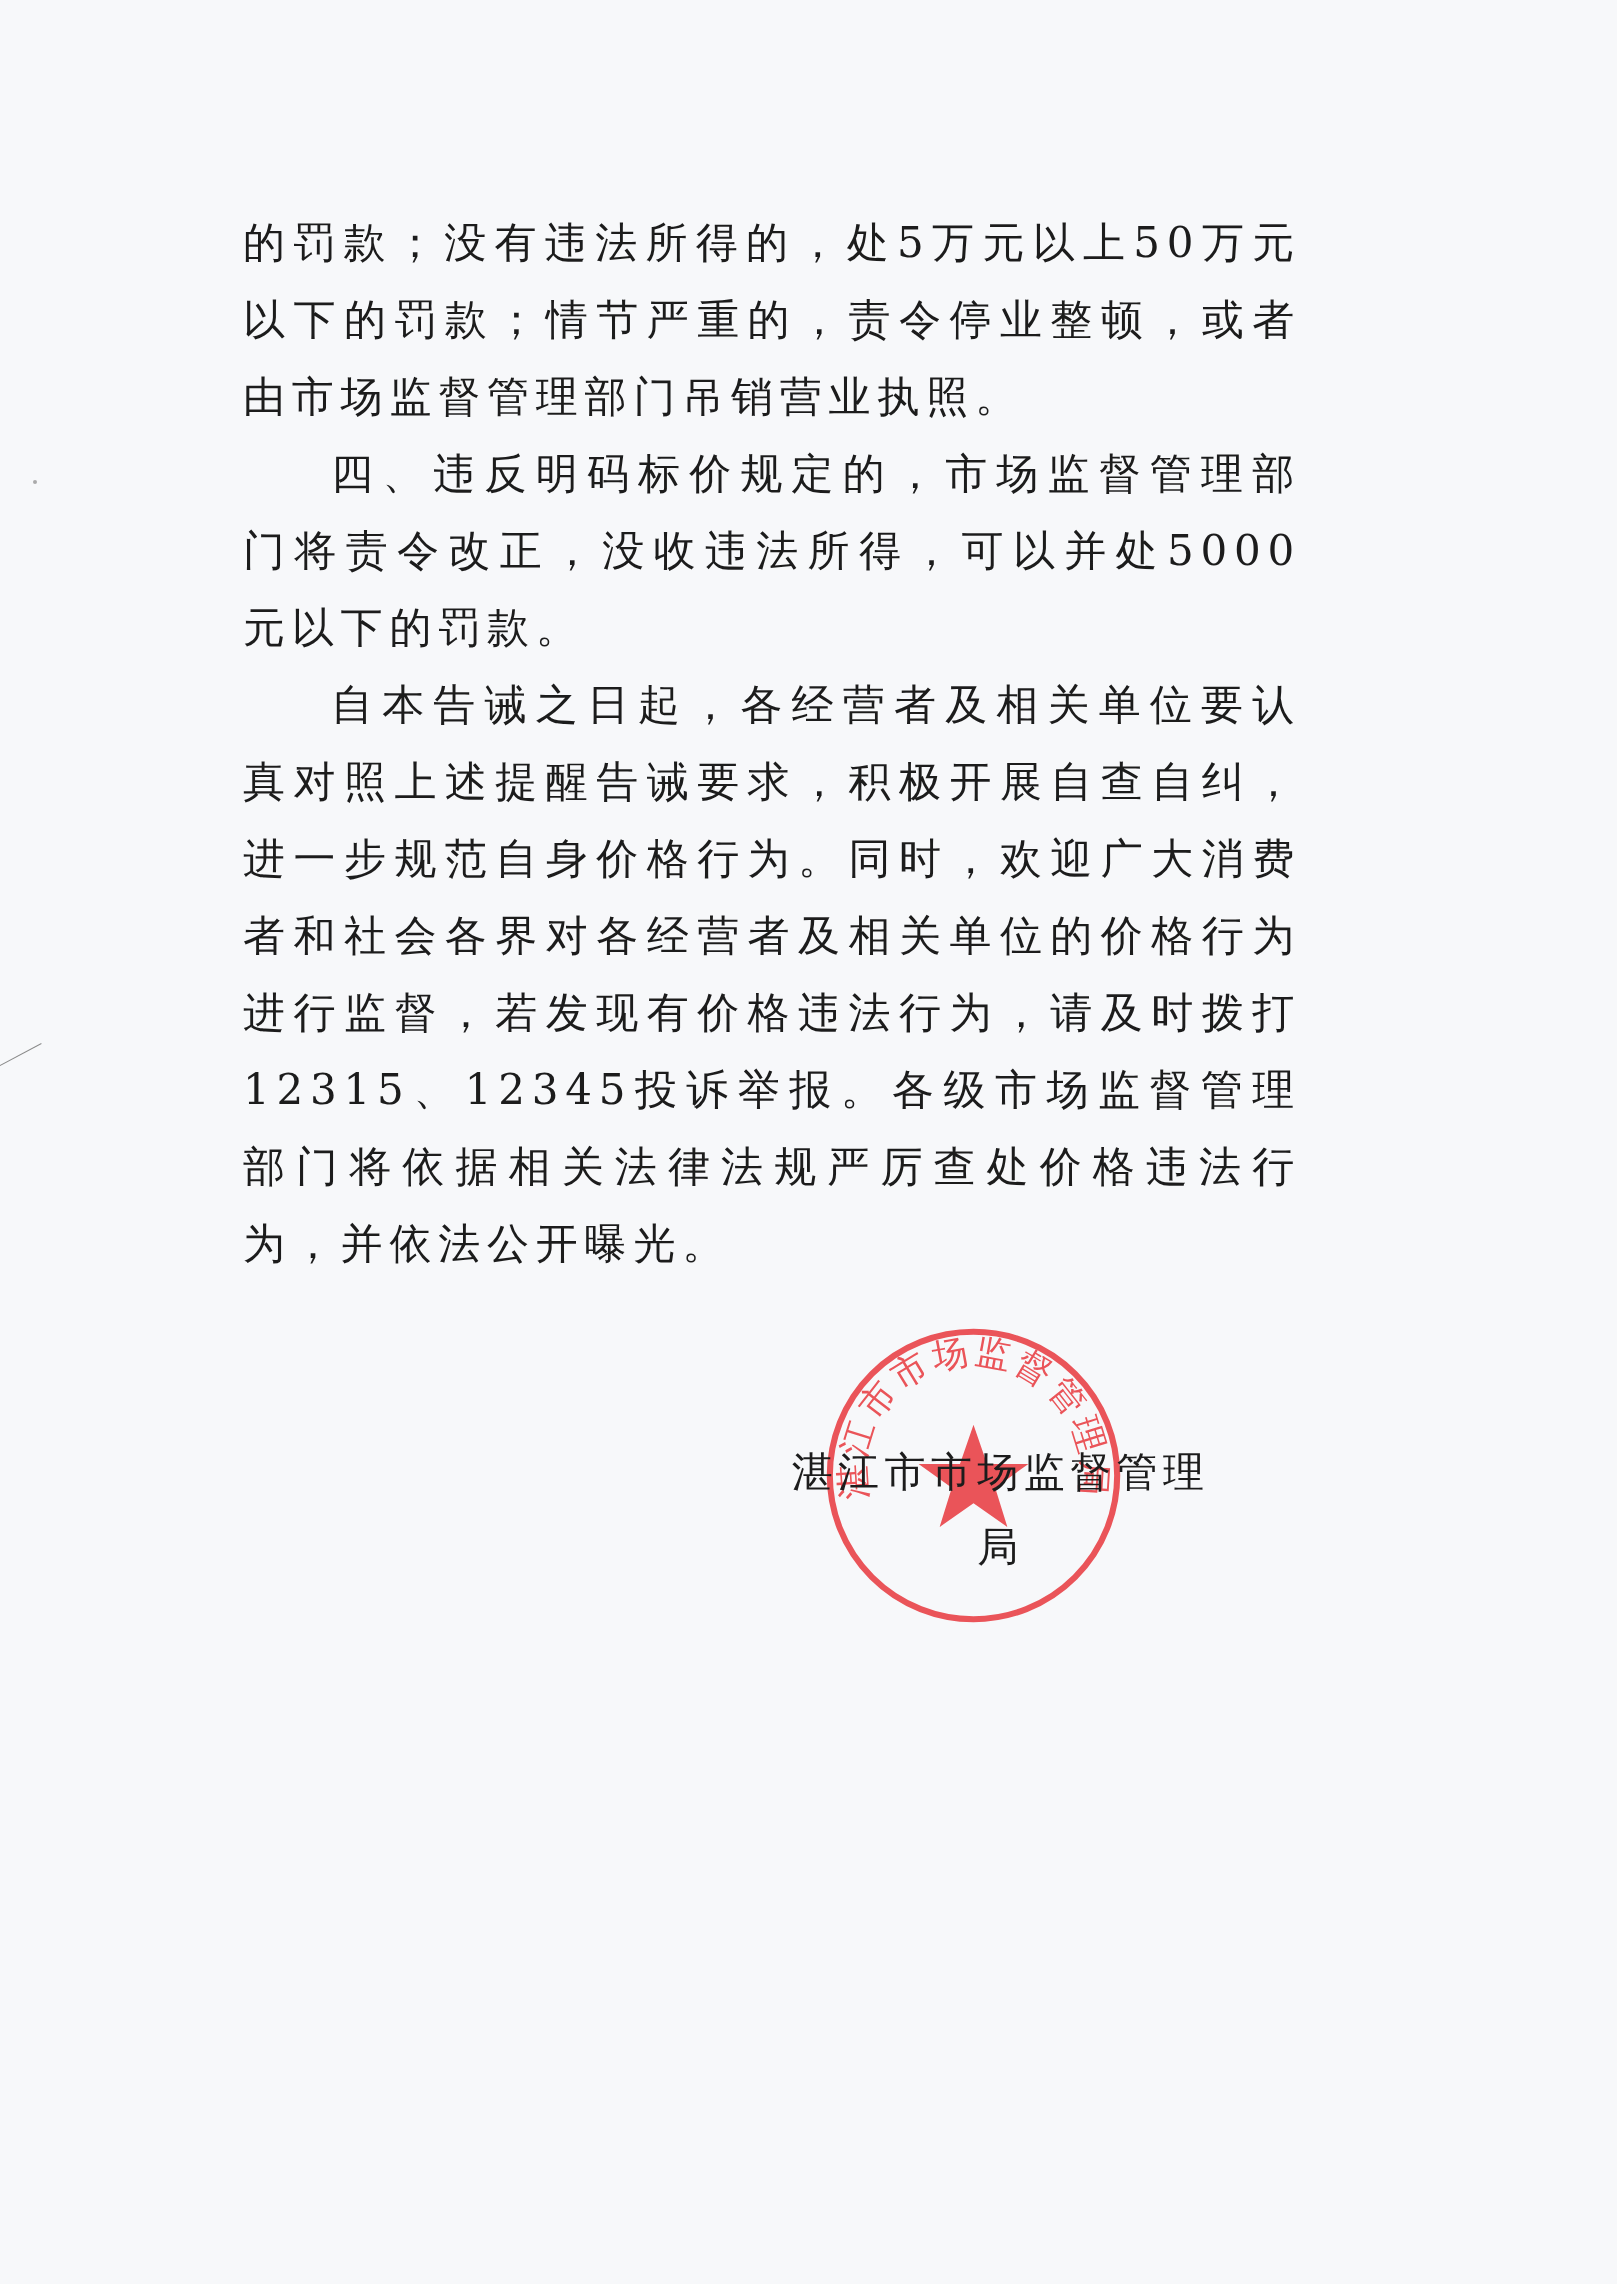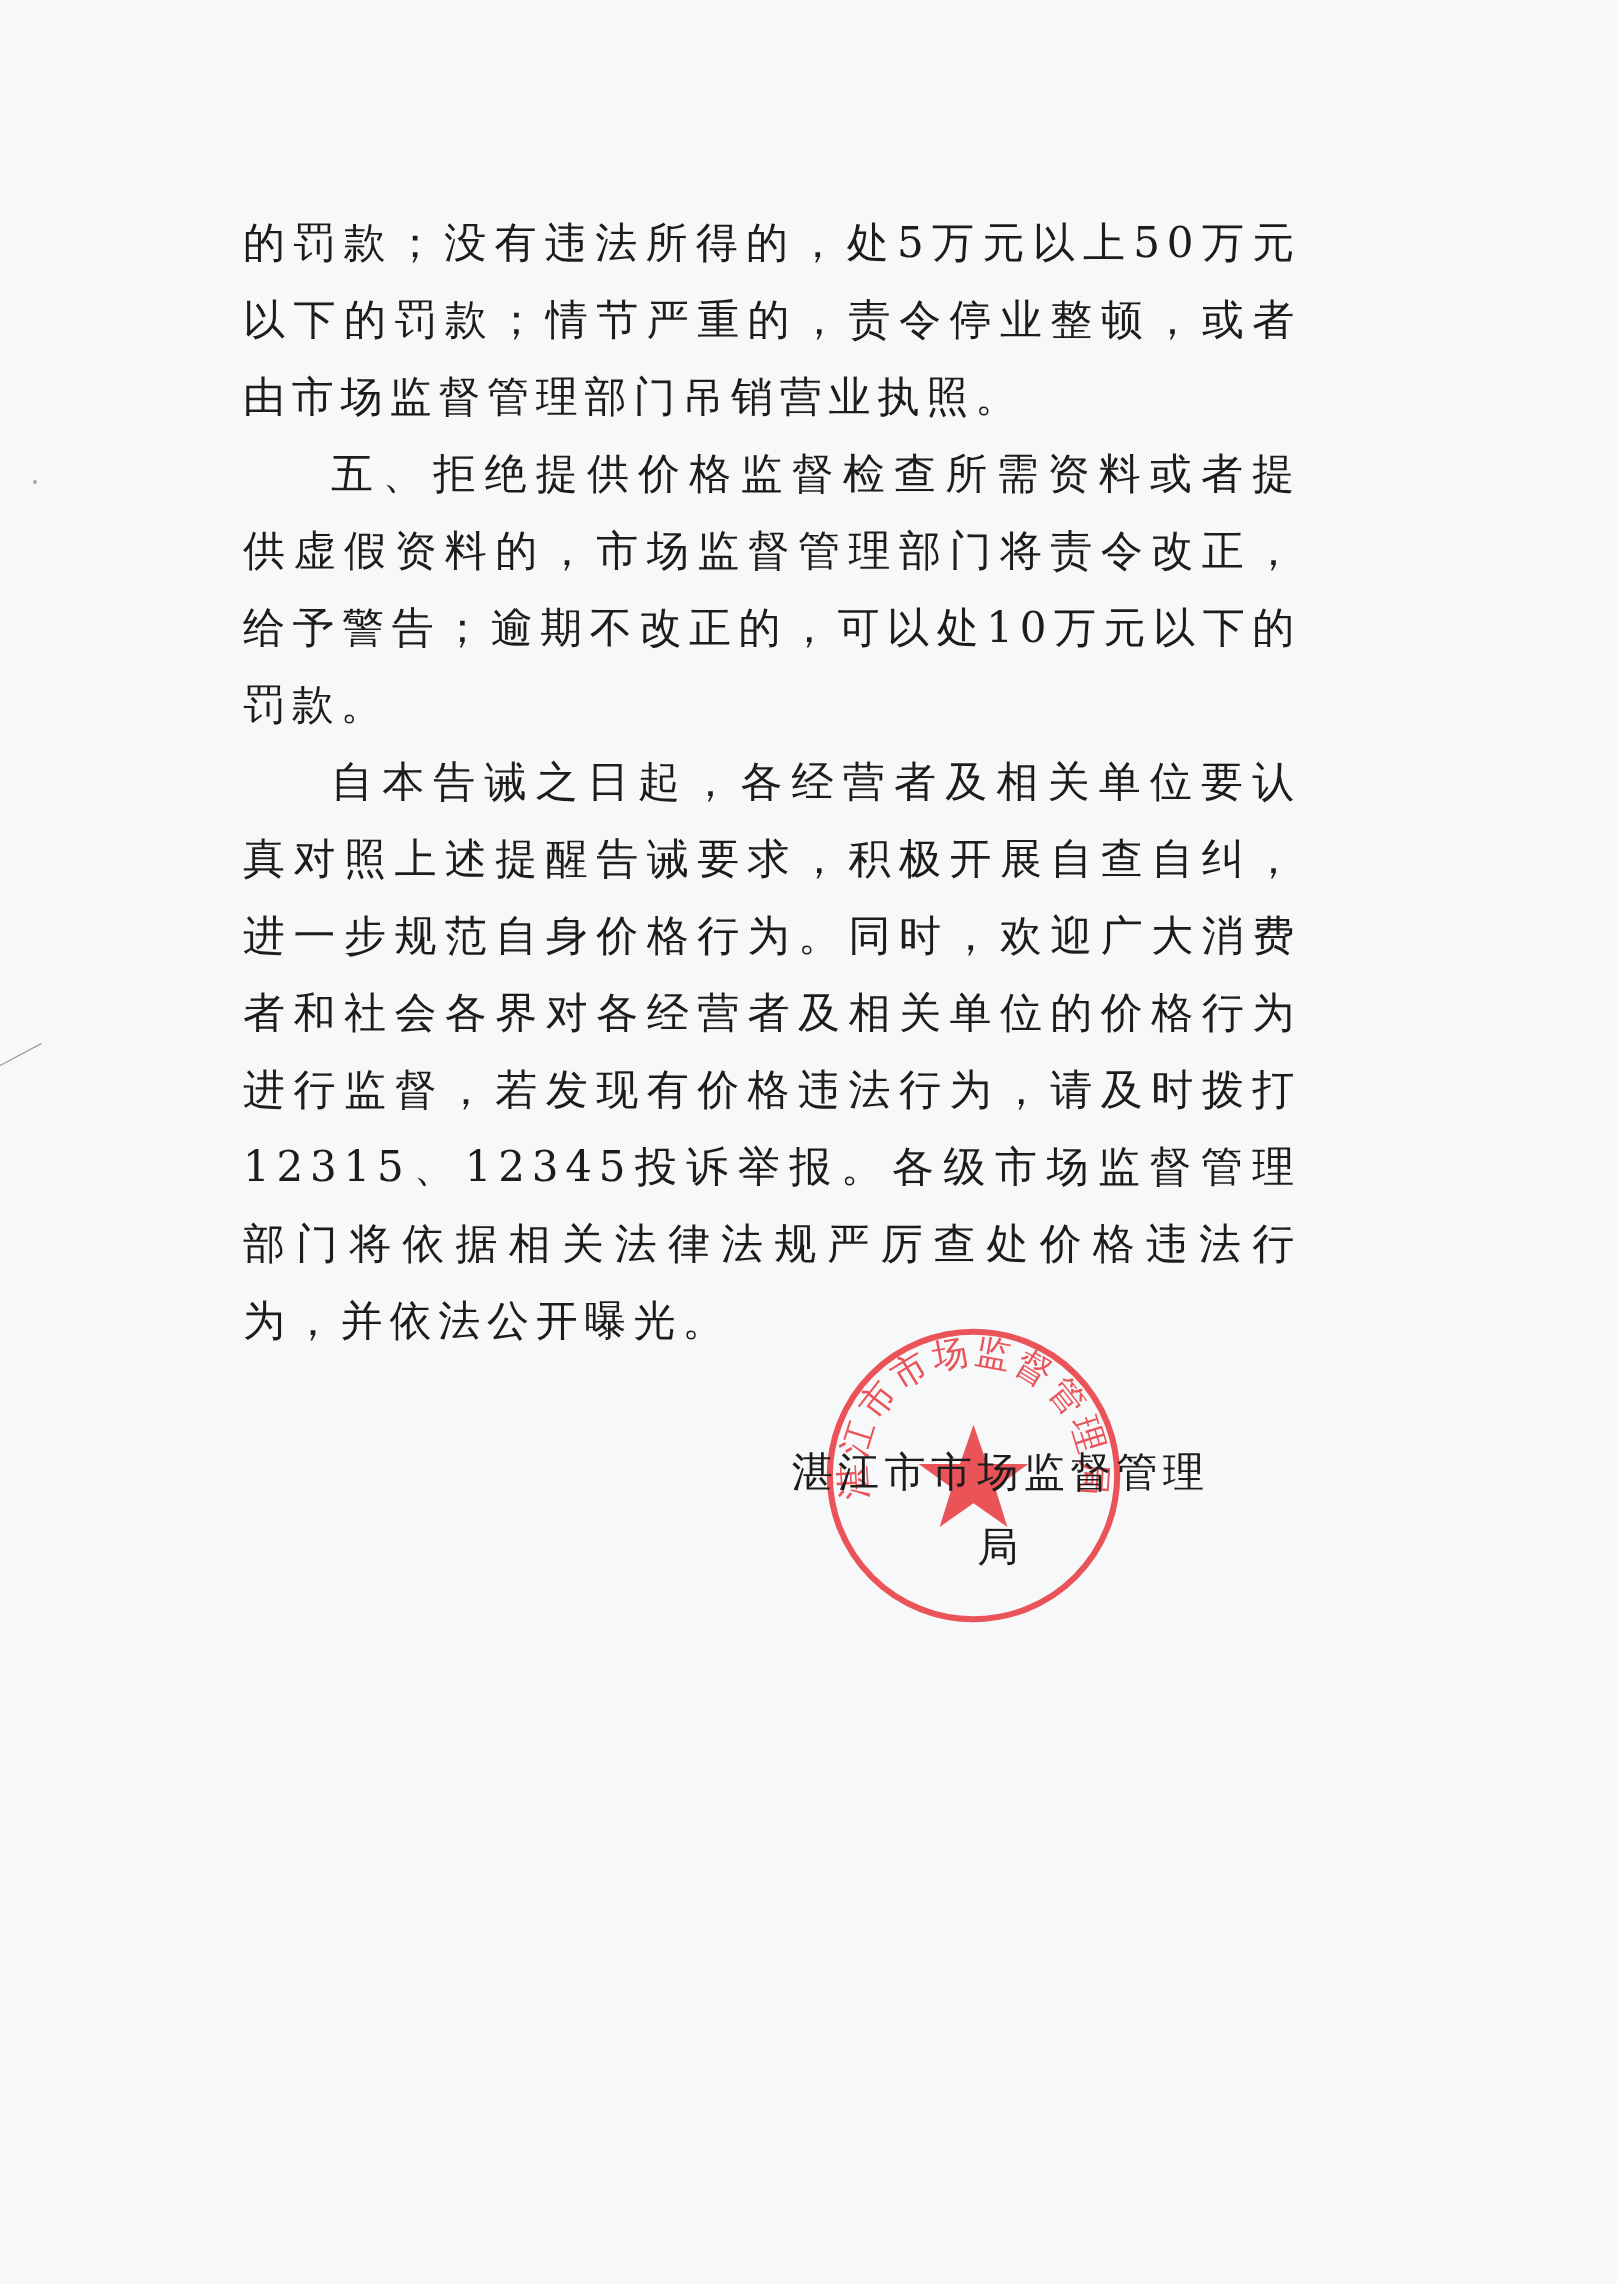--- a/index.html
+++ b/index.html
@@ -37,21 +37,21 @@
   </style>
 </head>
 <body>
 
 <div class="page">
   <div class="mark-dot"></div>
   <div class="mark-line"></div>
 
   <div class="body-text">
     <p class="para">的罚款；没有违法所得的，处5万元以上50万元以下的罚款；情节严重的，责令停业整顿，或者由市场监督管理部门吊销营业执照。</p>
-    <p class="para indent">五、拒绝提供价格监督检查所需资料或者提供虚假资料的，市场监督管理部门将责令改正，给予警告；逾期不改正的，可以处10万元以下的罚款。</p>
+    <p class="para indent">四、违反明码标价规定的，市场监督管理部门将责令改正，没收违法所得，可以并处5000元以下的罚款。</p>
     <p class="para indent">自本告诫之日起，各经营者及相关单位要认真对照上述提醒告诫要求，积极开展自查自纠，进一步规范自身价格行为。同时，欢迎广大消费者和社会各界对各经营者及相关单位的价格行为进行监督，若发现有价格违法行为，请及时拨打12315、12345投诉举报。各级市场监督管理部门将依据相关法律法规严厉查处价格违法行为，并依法公开曝光。</p>
   </div>
 
   <svg class="stamp" viewBox="0 0 450 450">
     <defs>
       <path id="arc" d="M 70 260 A 160 160 0 1 1 380 260" fill="none"></path>
     </defs>
     <circle cx="225" cy="225" r="212" fill="none" stroke="#e8383d" stroke-width="9"></circle>
     <text font-size="52" fill="#e8383d" font-family="DejaVu Sans, sans-serif" letter-spacing="6">
       <textPath href="#arc" startOffset="50%" text-anchor="middle">湛江市市场监督管理局</textPath>

